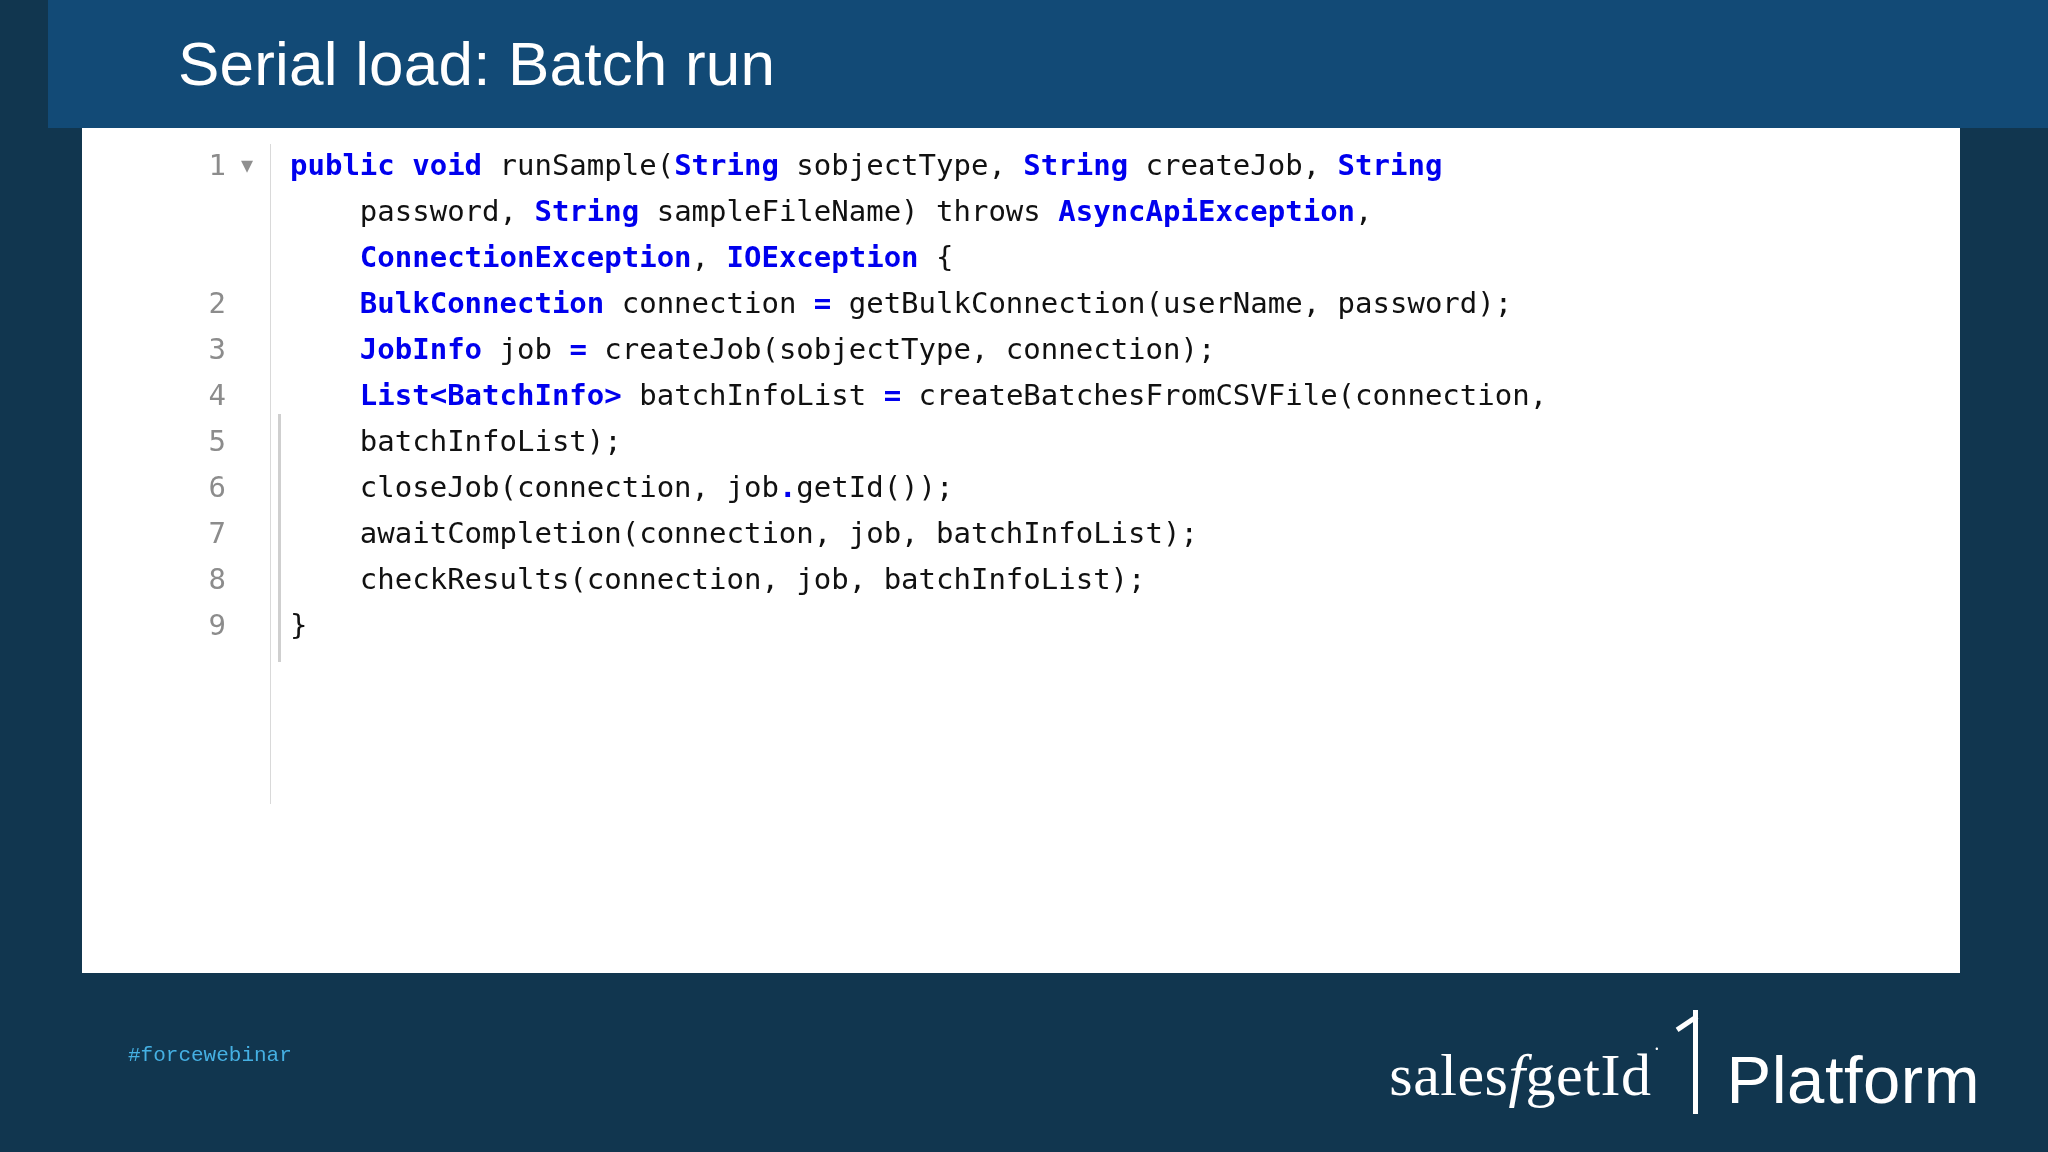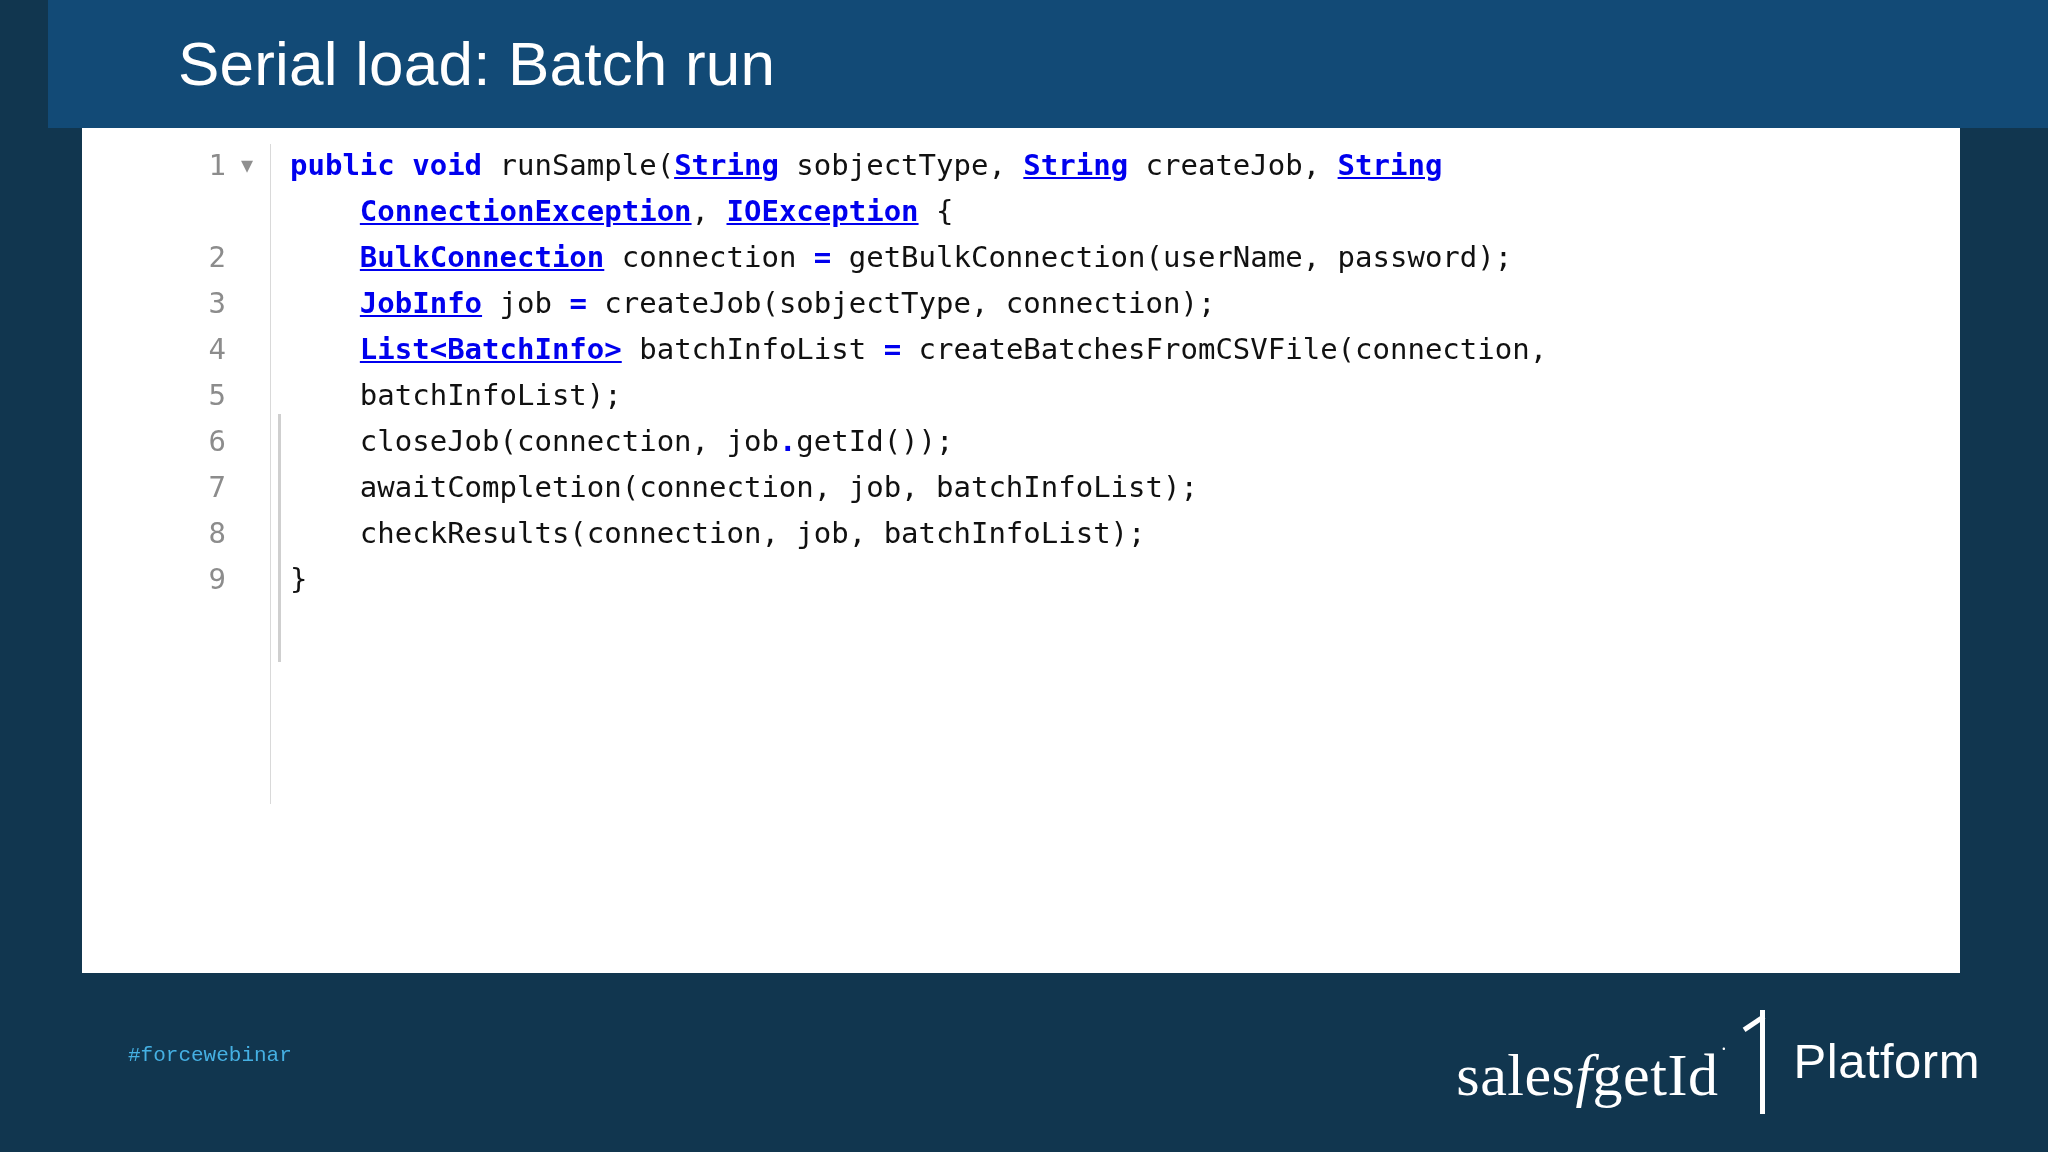--- a/index.html
+++ b/index.html
@@ -117,21 +117,21 @@
     user-select: none;
   }
   .fold.blank { color: transparent; }
   .code-text {
     flex: 1 1 auto;
     color: #111111;
     white-space: pre;
     padding-left: 28px;
   }
   .kw { color: #0000ee; font-weight: bold; }
-  .ty { color: #0000ee; font-weight: bold; text-decoration: underline; }
+  .ty { color: #0000ee; font-weight: bold; }
   .op { color: #0000ee; font-weight: bold; }
   .dot { color: #0000ee; font-weight: bold; }
 
   
   .hashtag {
     position: absolute;
     left: 128px;
     top: 1055px;
     transform: translateY(-50%);
     font-size: 21px;
@@ -187,43 +187,44 @@
     left: 8px;
     top: 6px;
     width: 24px;
     height: 5px;
     background: #ffffff;
     transform: rotate(-34deg);
     transform-origin: right center;
   }
   .logo-platform {
     font-family: "Liberation Sans", sans-serif;
-    font-size: 49px;
+    font-size: 67px;
     line-height: 57px;
     font-weight: 400;
     letter-spacing: 0.5px;
     position: relative;
-    top: 0;
+    top: 18px;
   }
 </style>
 </head>
 <body>
 
 <div class="slide">
 
   <div class="header-bar">
     <div class="slide-title">Serial load: Batch run</div>
   </div>
 
   <div class="code-panel">
     <div class="code-area">
       <div class="gutter-rule"></div>
       <div class="fold-rail"></div>
       <div class="code-lines" id="code-lines">
           <div class="code-row"><span class="ln">1</span><span class="fold">▼</span><span class="code-text"><span class="kw">public void</span><span> runSample(</span><span class="ty">String</span><span> sobjectType, </span><span class="ty">String</span><span> createJob, </span><span class="ty">String</span></span></div>
+          <div class="code-row"><span class="ln"></span><span class="fold blank">&nbsp;</span><span class="code-text">    <span>password, </span><span class="ty">String</span><span> sampleFileName) throws </span><span class="ty">AsyncApiException</span><span>,</span></span></div>
           <div class="code-row"><span class="ln"></span><span class="fold blank">&nbsp;</span><span class="code-text">    <span class="ty">ConnectionException</span><span>, </span><span class="ty">IOException</span><span> {</span></span></div>
           <div class="code-row"><span class="ln">2</span><span class="fold blank">&nbsp;</span><span class="code-text">    <span class="ty">BulkConnection</span><span> connection </span><span class="op">=</span><span> getBulkConnection(userName, password);</span></span></div>
           <div class="code-row"><span class="ln">3</span><span class="fold blank">&nbsp;</span><span class="code-text">    <span class="ty">JobInfo</span><span> job </span><span class="op">=</span><span> createJob(sobjectType, connection);</span></span></div>
           <div class="code-row"><span class="ln">4</span><span class="fold blank">&nbsp;</span><span class="code-text">    <span class="ty">List&lt;BatchInfo&gt;</span><span> batchInfoList </span><span class="op">=</span><span> createBatchesFromCSVFile(connection,</span></span></div>
           <div class="code-row"><span class="ln">5</span><span class="fold blank">&nbsp;</span><span class="code-text">    <span>batchInfoList);</span></span></div>
           <div class="code-row"><span class="ln">6</span><span class="fold blank">&nbsp;</span><span class="code-text">    <span>closeJob(connection, job</span><span class="dot">.</span><span>getId());</span></span></div>
           <div class="code-row"><span class="ln">7</span><span class="fold blank">&nbsp;</span><span class="code-text">    <span>awaitCompletion(connection, job, batchInfoList);</span></span></div>
           <div class="code-row"><span class="ln">8</span><span class="fold blank">&nbsp;</span><span class="code-text">    <span>checkResults(connection, job, batchInfoList);</span></span></div>
           <div class="code-row"><span class="ln">9</span><span class="fold blank">&nbsp;</span><span class="code-text"><span>}</span></span></div>
         </div>

